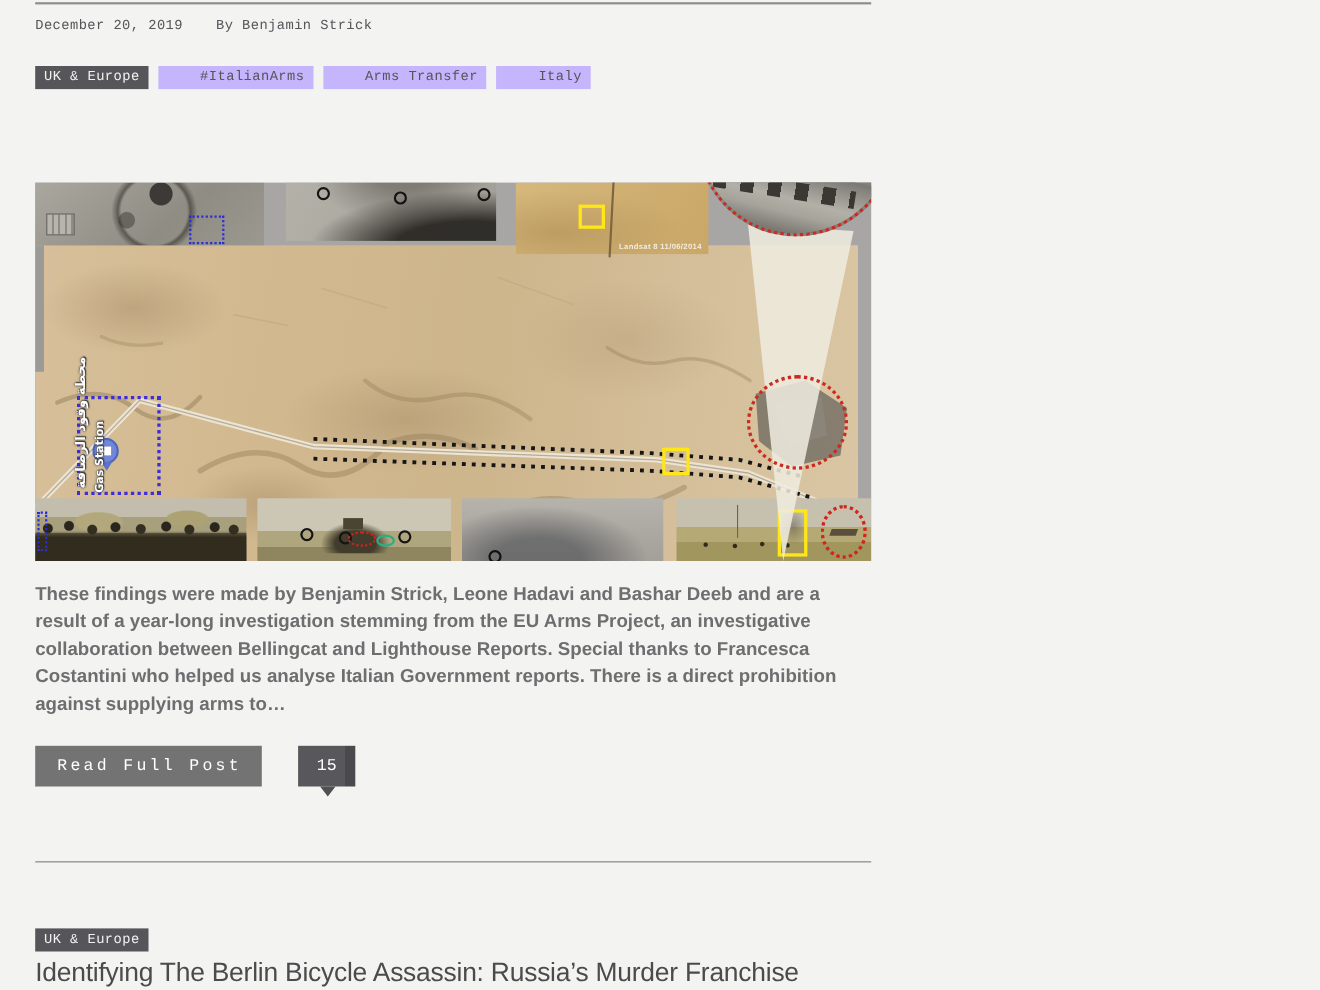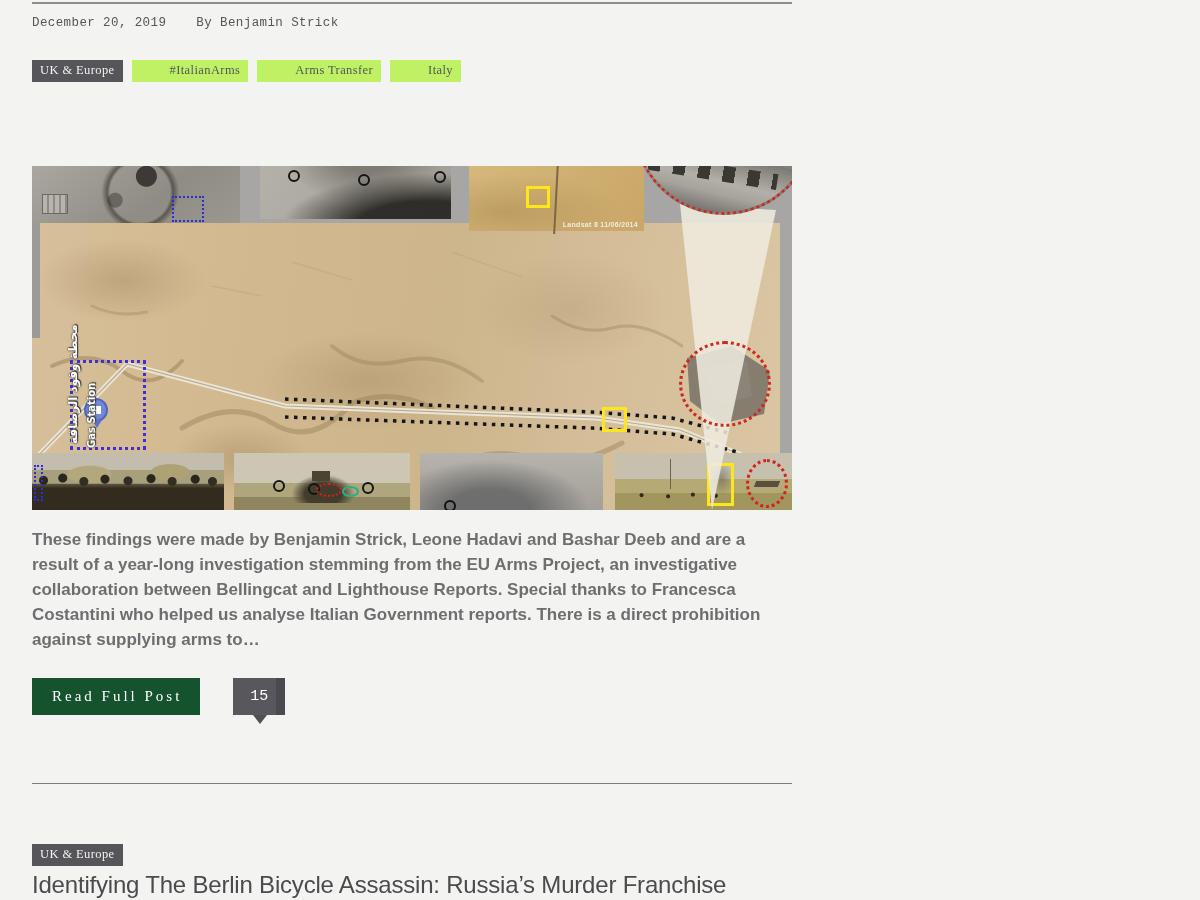--- a/index.html
+++ b/index.html
@@ -12,36 +12,36 @@
   .divider  { position:absolute; left:0; top:783px; width:760px; height:1px; background:#7c7c7c; }
 
   .meta { position:absolute; left:0; display:flex; gap:30px;
           font-family:"Liberation Mono","DejaVu Sans Mono",monospace;
           font-size:12.5px; color:#55555a; letter-spacing:.4px; }
   .meta1 { top:16px; } .meta2 { top:800px; }
 
   .tags { position:absolute; left:0; display:flex; gap:9px; }
   .tags1 { top:60px; } .tags2 { top:844px; }
   .tag { display:inline-block; padding:3px 8px 4px;
-         font-family:Liberation Serif, serif;
+         font-family:Liberation Mono, monospace;
          font-size:12.5px; letter-spacing:.4px; text-decoration:none; cursor:pointer;text-align:right; }
   .tag.dark  { background:#55555a; color:#f2f2f0; }
-  .tag.light { background:#bef264; color:#55555a;padding-left:38px; }
+  .tag.light { background:#c4b5fd; color:#55555a;padding-left:38px; }
 
   .post-title { position:absolute; left:0; font-size:24px; line-height:30px;
                 font-weight:400; color:#4b4b4e; letter-spacing:-0.2px; cursor:pointer; }
   .title1 { top:88px; width:712px; }
   .title2 { top:870px; width:760px; white-space:nowrap; }
 
   .excerpt { position:absolute; left:0; top:527px; width:745px;
              font-size:17px; line-height:25px; color:#6e6e70;font-weight:bold; }
 
   .actions { position:absolute; left:0; top:678px; display:flex; gap:33px; }
-  .read-btn { background:#14532d; color:#fff; border:none; cursor:pointer;
-              font-family:Liberation Serif, serif;
+  .read-btn { background:#737373; color:#fff; border:none; cursor:pointer;
+              font-family:Liberation Mono, monospace;
               font-size:15px; letter-spacing:3px; padding:9px 18px 10px 20px; height:37px; }
   .comment-badge { position:relative; width:52px; height:37px; cursor:pointer;
                    background:linear-gradient(90deg,#58585c 0 82%,#4a4a4e 82%);
                    color:#fff; display:flex; align-items:center; justify-content:center;
                    font-family:"Liberation Mono","DejaVu Sans Mono",monospace; font-size:15px; }
   .comment-badge::after { content:""; position:absolute; left:20px; bottom:-9px;
                    border-left:7px solid transparent; border-right:7px solid transparent;
                    border-top:9px solid #505054; }
 
   

